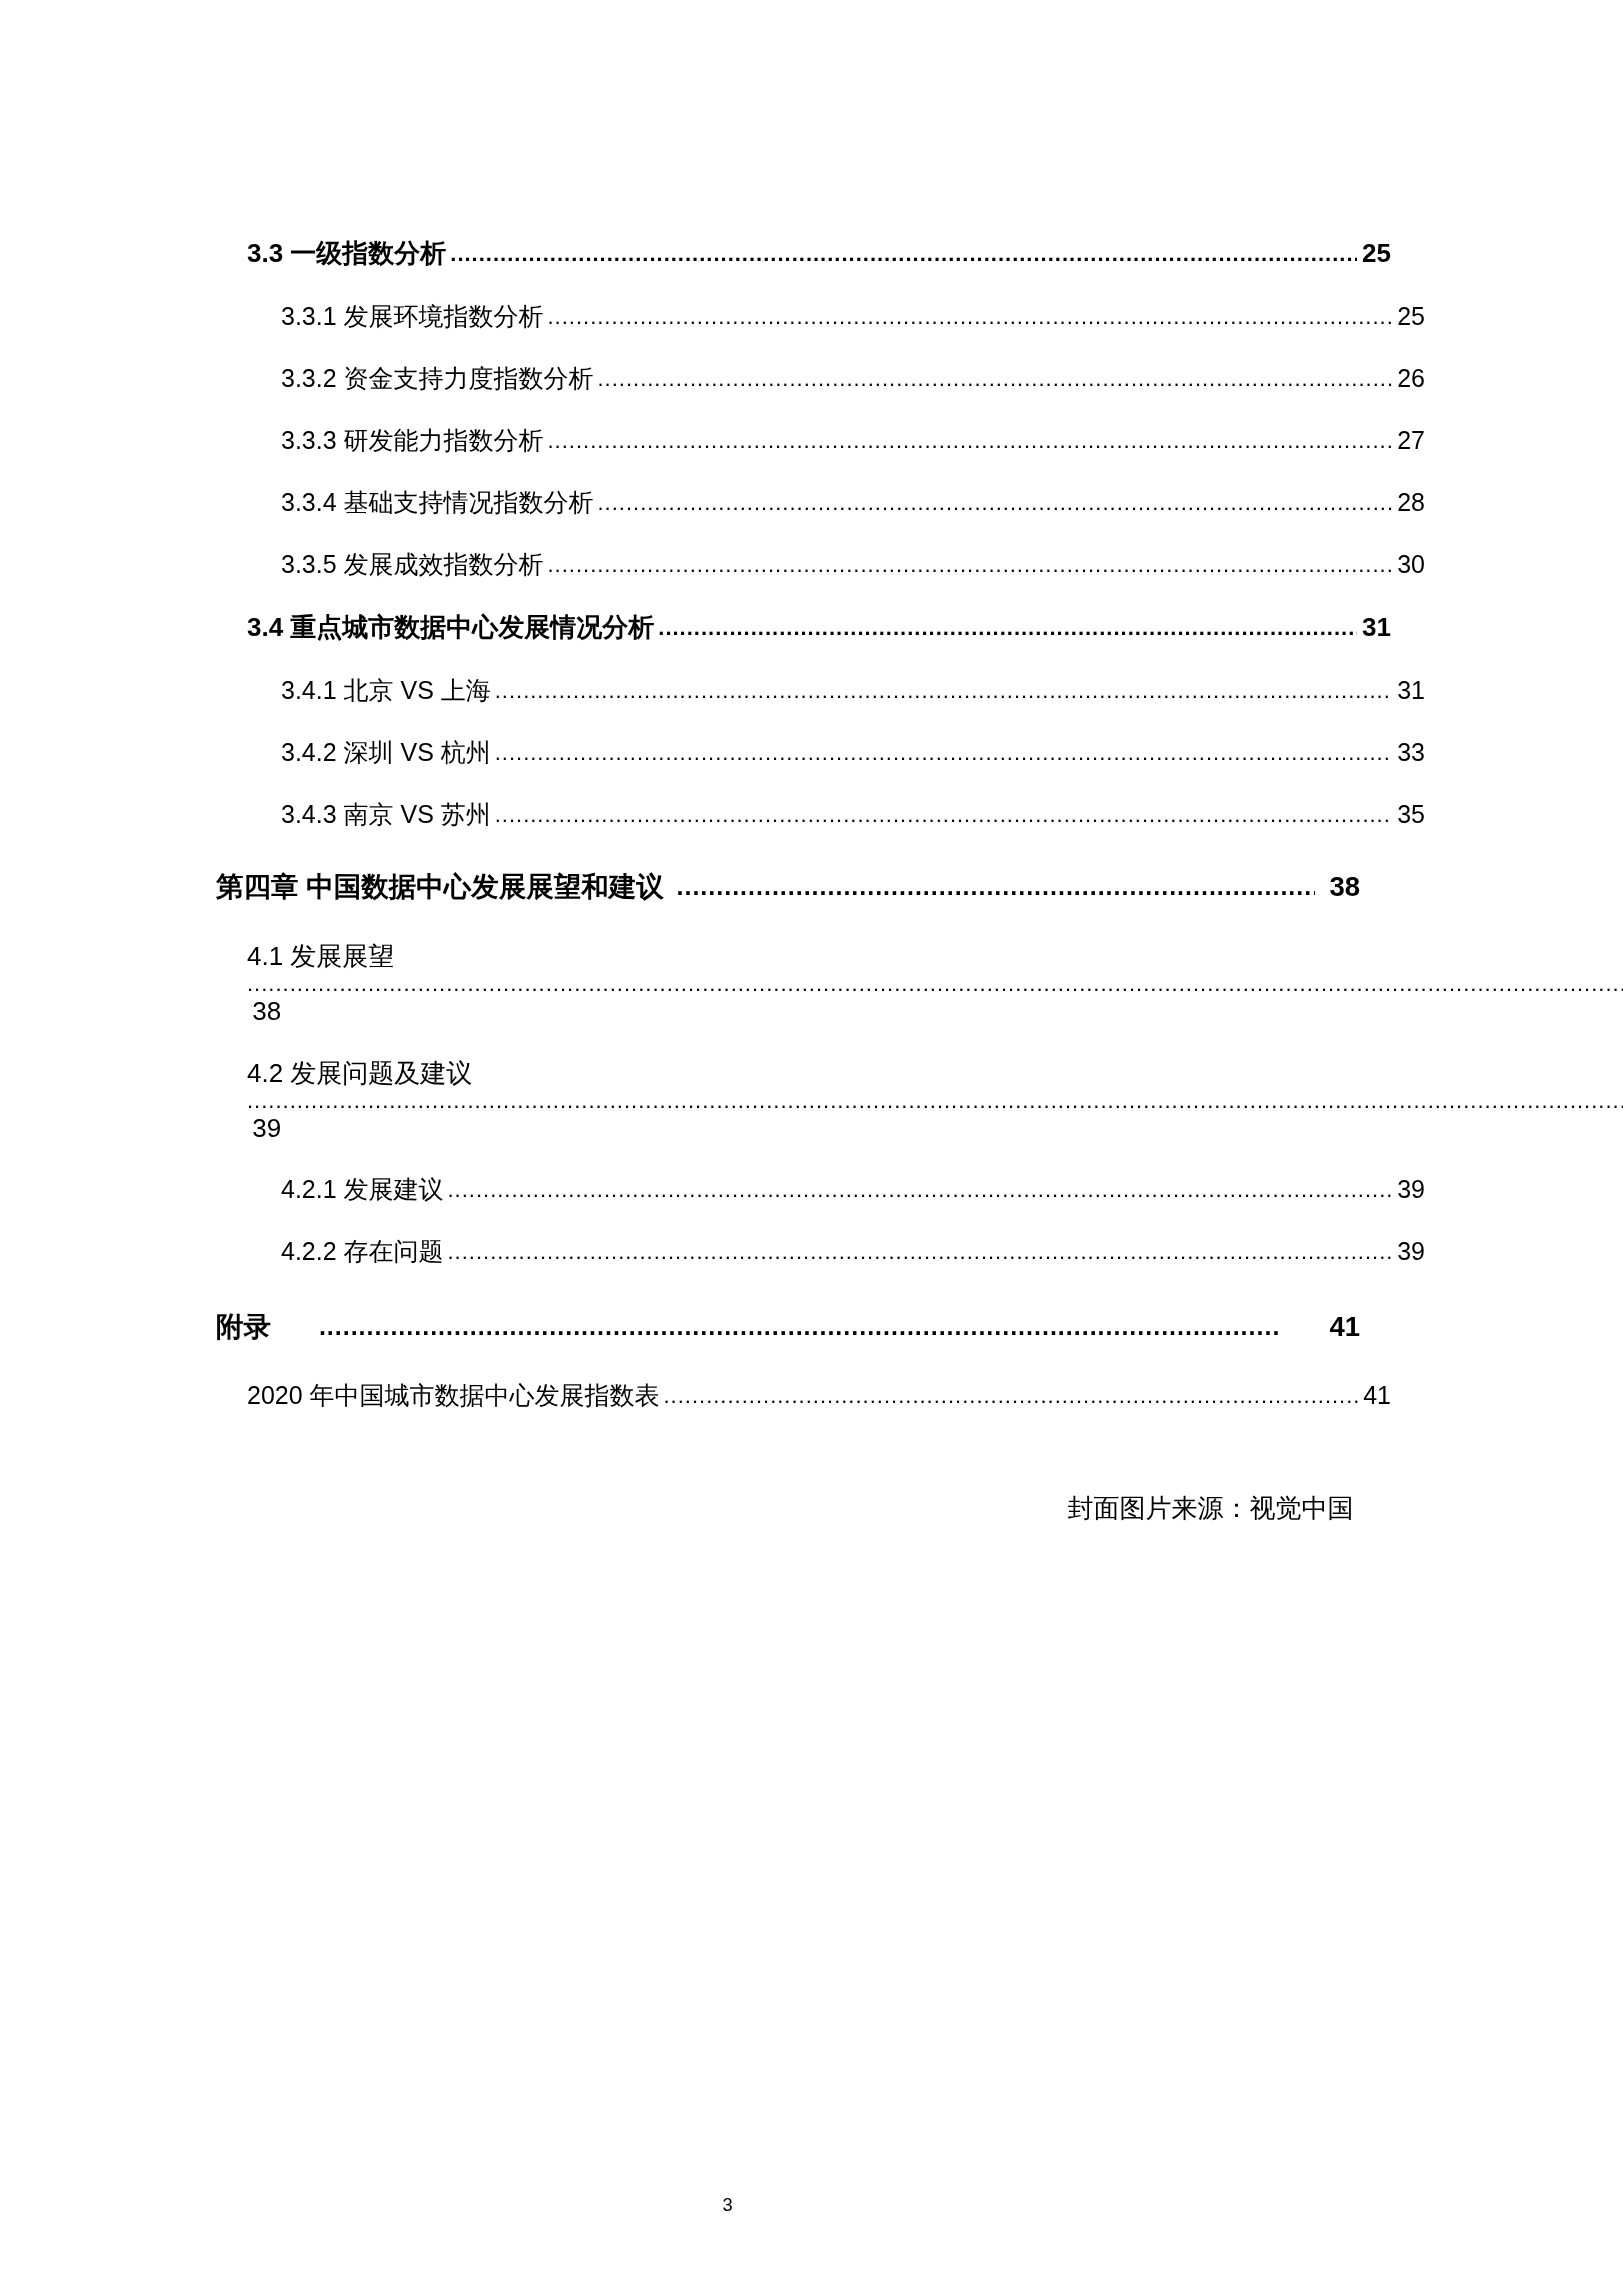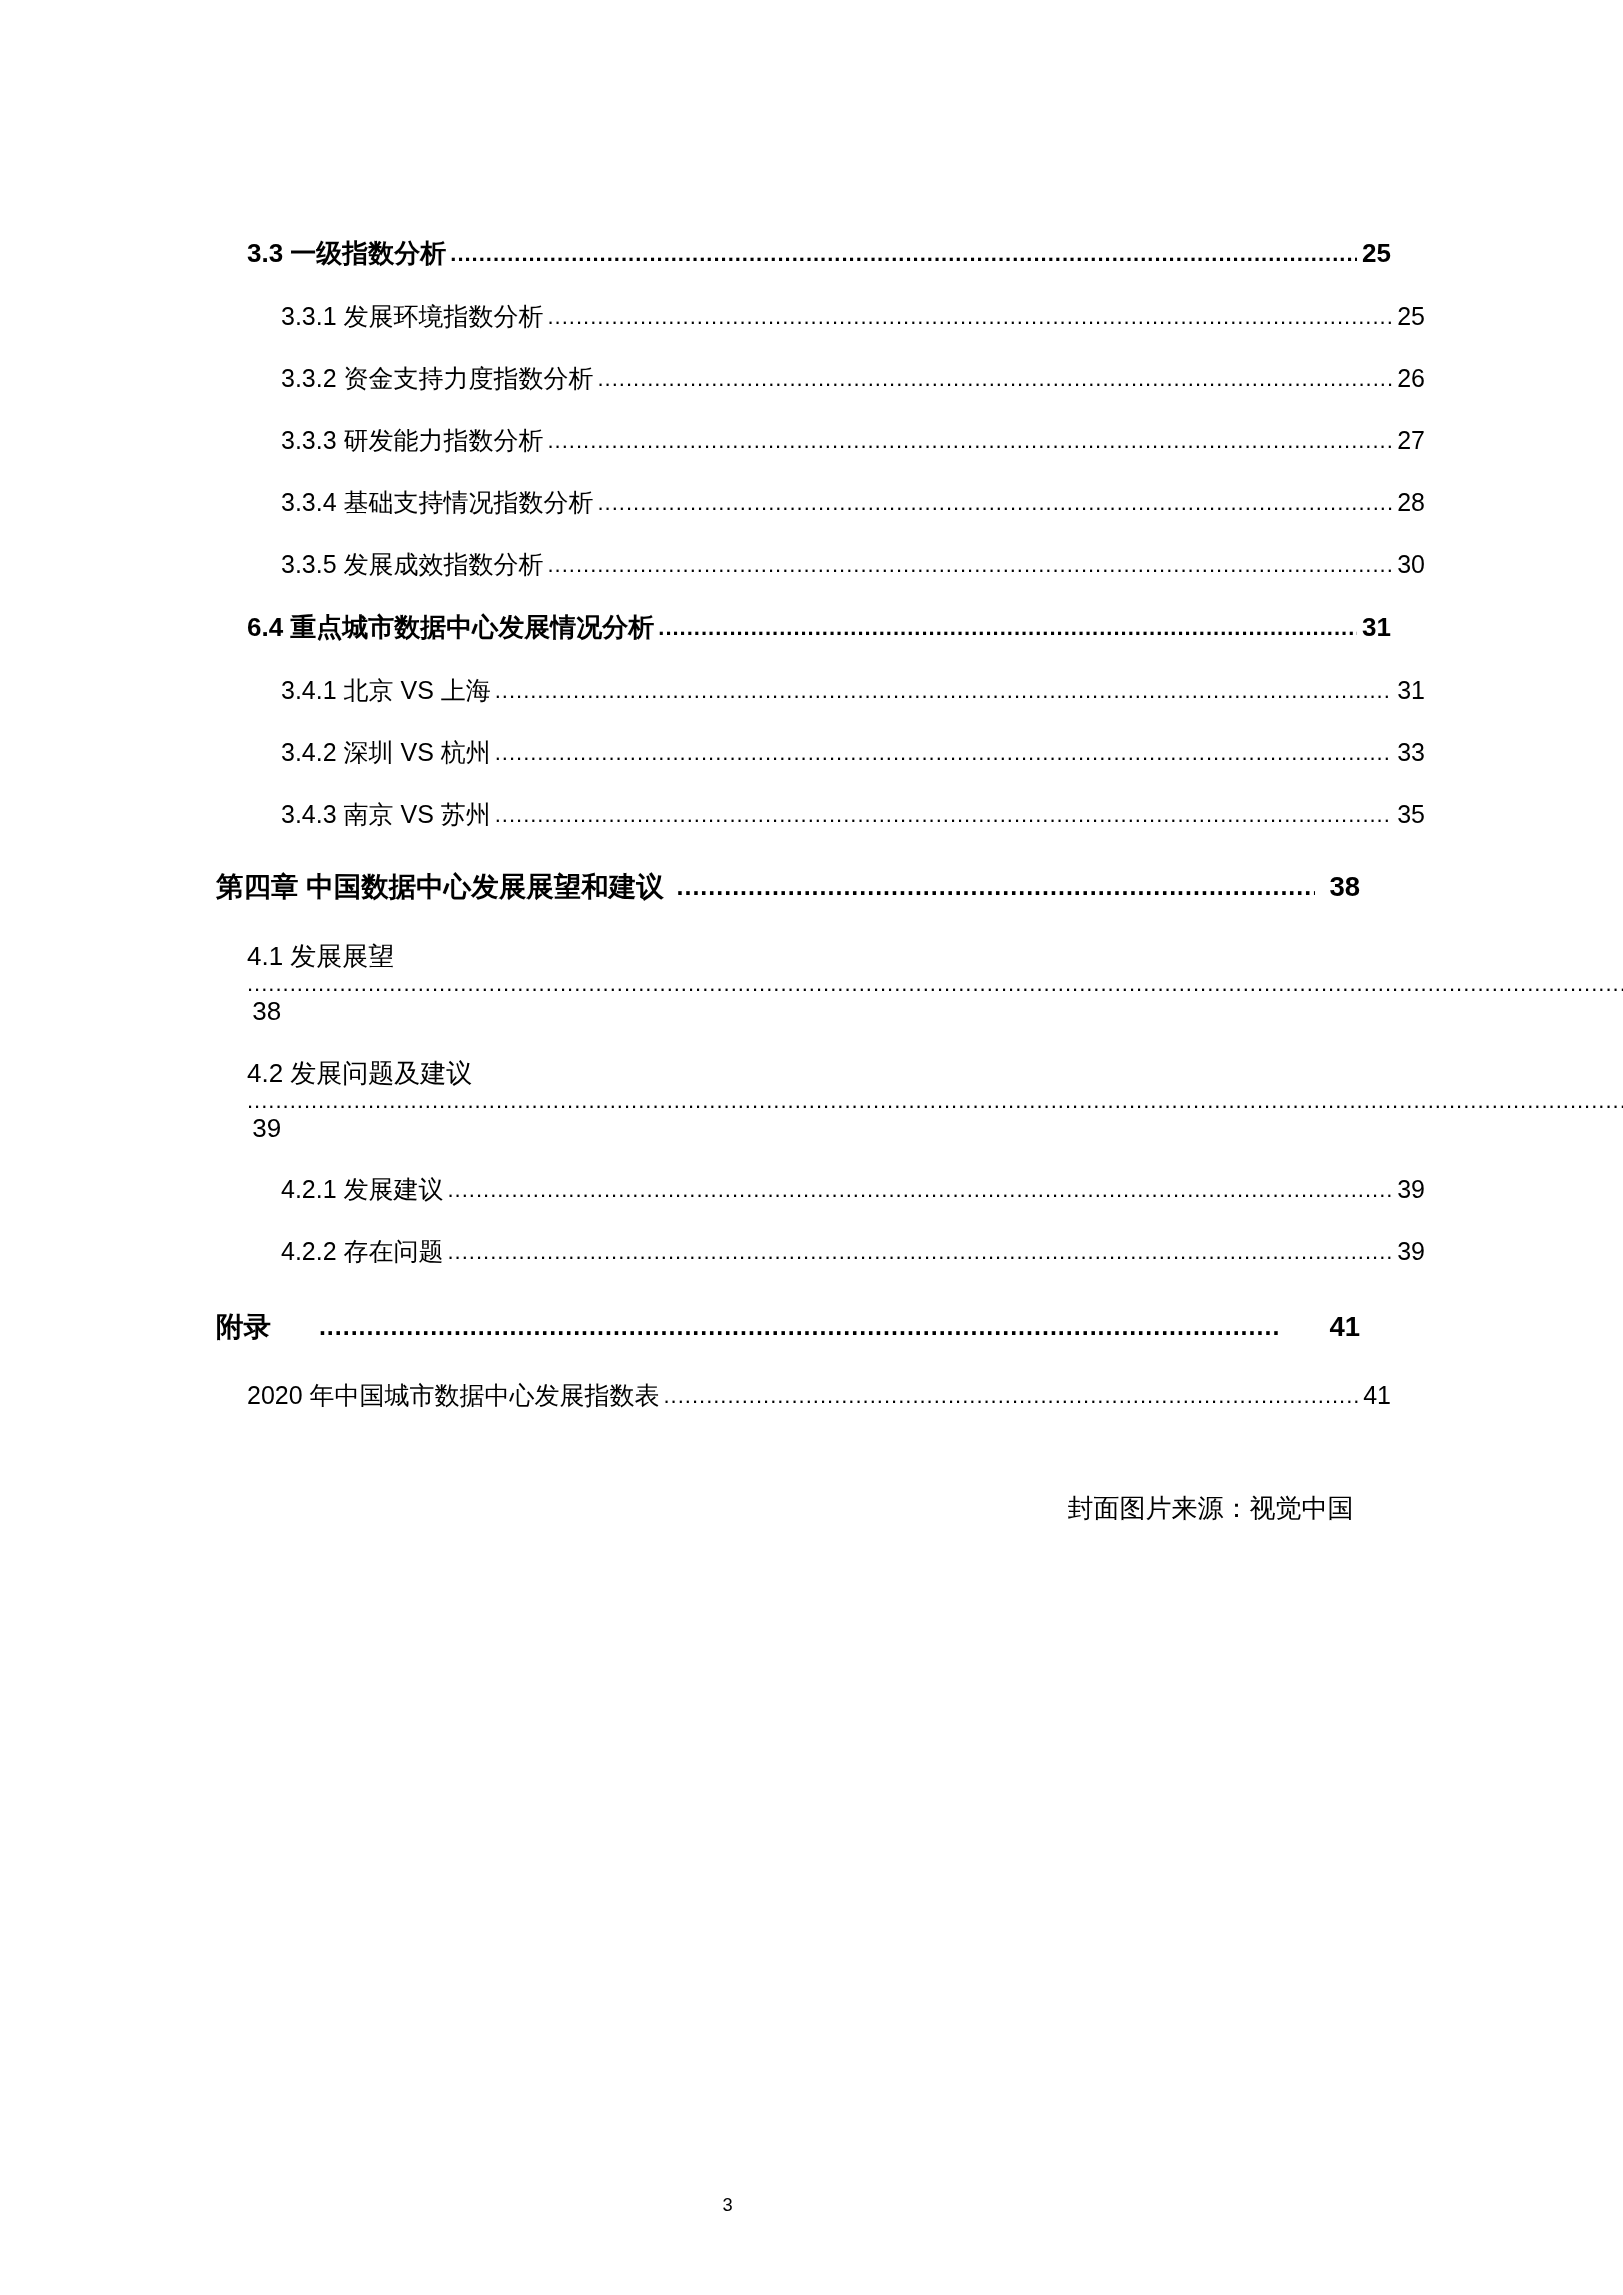--- a/index.html
+++ b/index.html
@@ -137,21 +137,21 @@
         <span class="label">3.3.4 基础支持情况指数分析</span>
         <span class="dots">.......................................................................................................................................................................................................</span>
         <span class="page-num">28</span>
       </div>
       <div class="toc-entry lvl-2">
         <span class="label">3.3.5 发展成效指数分析</span>
         <span class="dots">.......................................................................................................................................................................................................</span>
         <span class="page-num">30</span>
       </div>
       <div class="toc-entry lvl-1">
-        <span class="label">6.4 重点城市数据中心发展情况分析</span>
+        <span class="label">3.4 重点城市数据中心发展情况分析</span>
         <span class="dots">.......................................................................................................................................................................................................</span>
         <span class="page-num">31</span>
       </div>
       <div class="toc-entry lvl-2">
         <span class="label">3.4.1 北京 VS 上海</span>
         <span class="dots">.......................................................................................................................................................................................................</span>
         <span class="page-num">31</span>
       </div>
       <div class="toc-entry lvl-2">
         <span class="label">3.4.2 深圳 VS 杭州</span>

